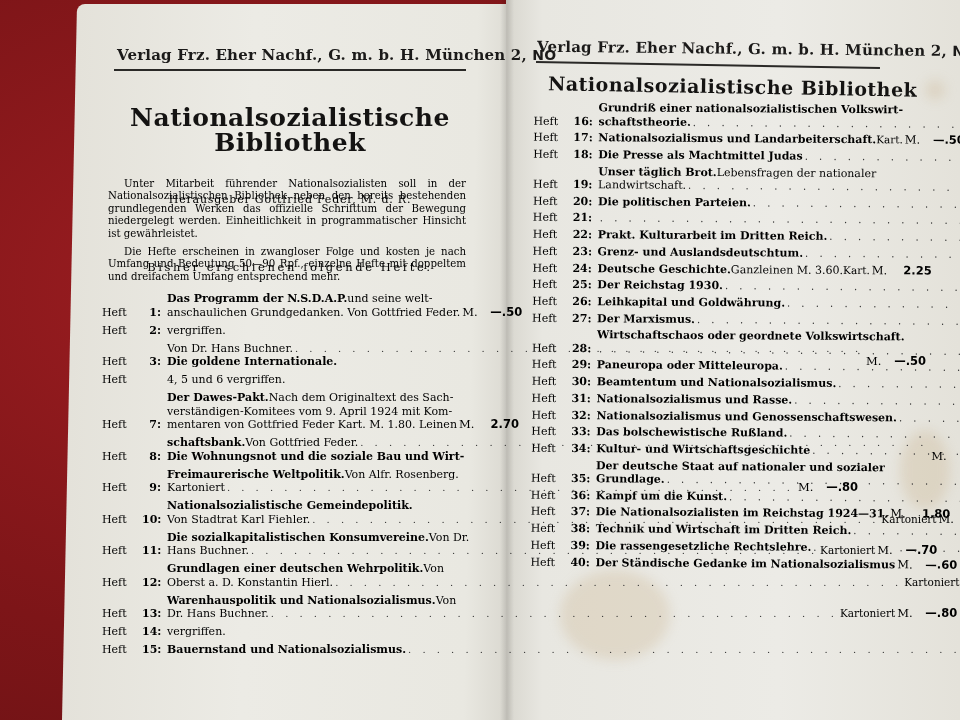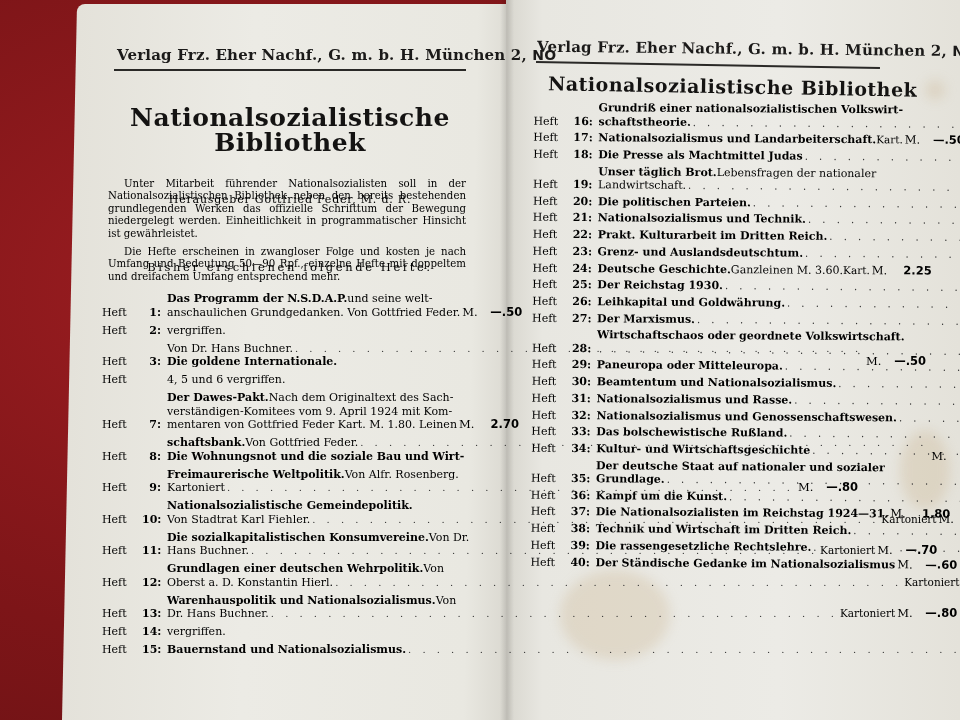--- a/index.html
+++ b/index.html
@@ -391,21 +391,20 @@
           <span class="lt t">Die politischen Parteien.</span>
           <span class="dots"></span>
         </div>
       </div>
     </div>
     <div class="entry" style="margin-bottom: 3.2px;">
       <span class="heft">Heft</span>
       <span class="num">21:</span>
       <div class="body">
         <div class="line">
-          <span class="lt t">Nationalsozialismus und Technik.</span>
           <span class="dots"></span>
         </div>
       </div>
     </div>
     <div class="entry" style="margin-bottom: 3.2px;">
       <span class="heft">Heft</span>
       <span class="num">22:</span>
       <div class="body">
         <div class="line">
           <span class="lt t">Prakt. Kulturarbeit im Dritten Reich.</span>

